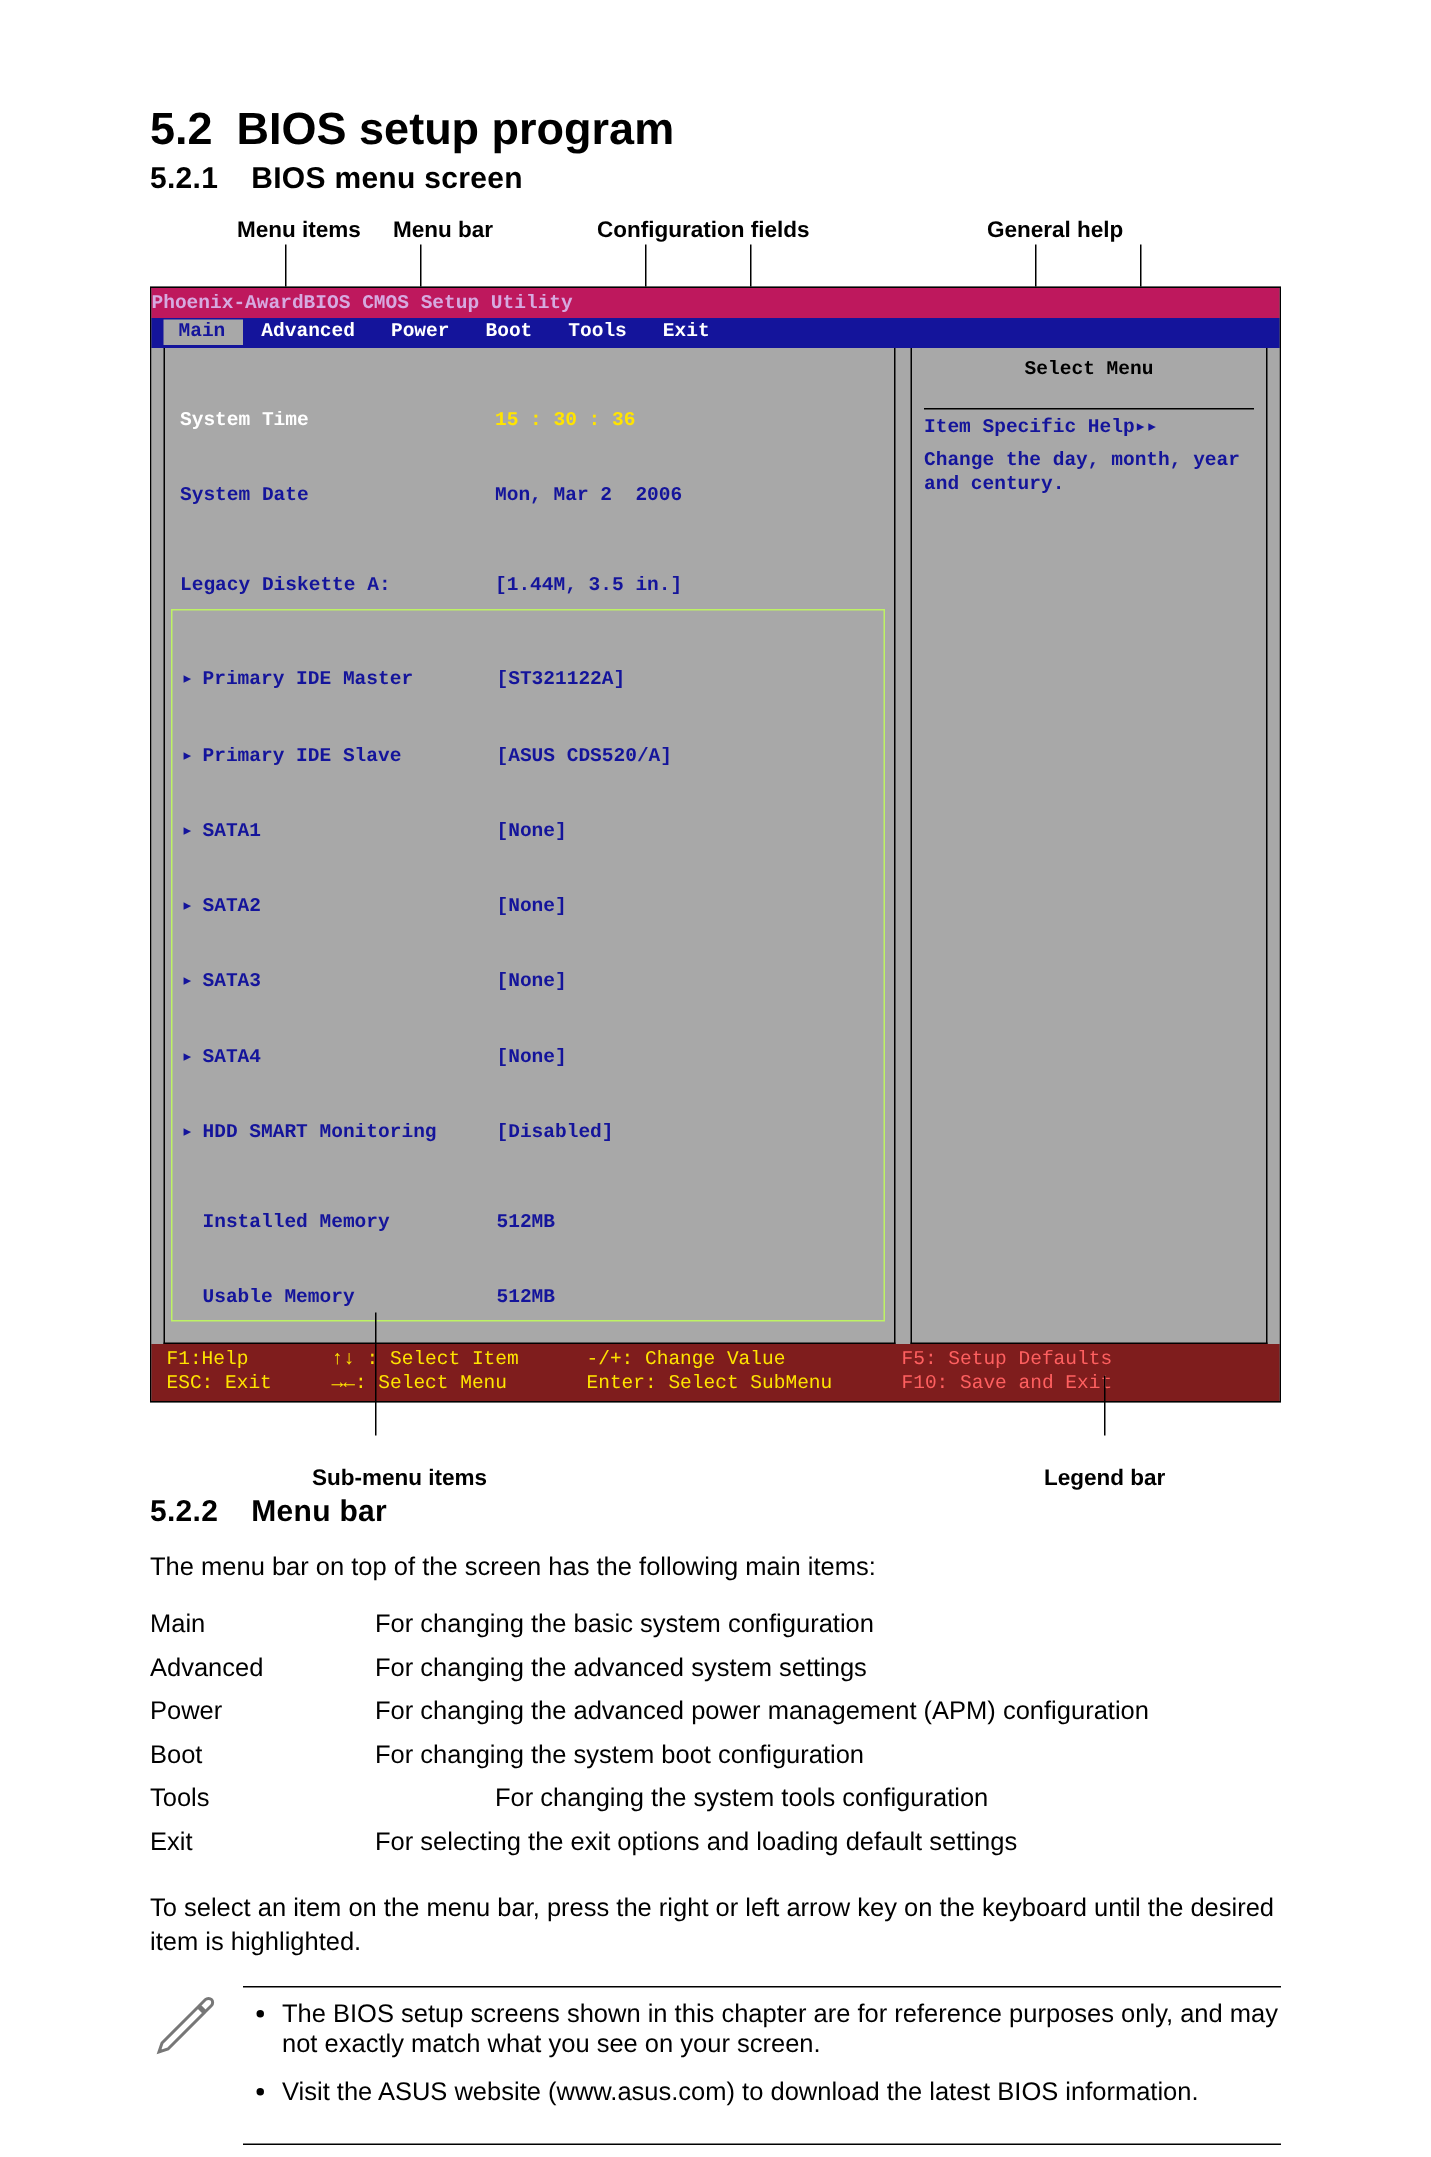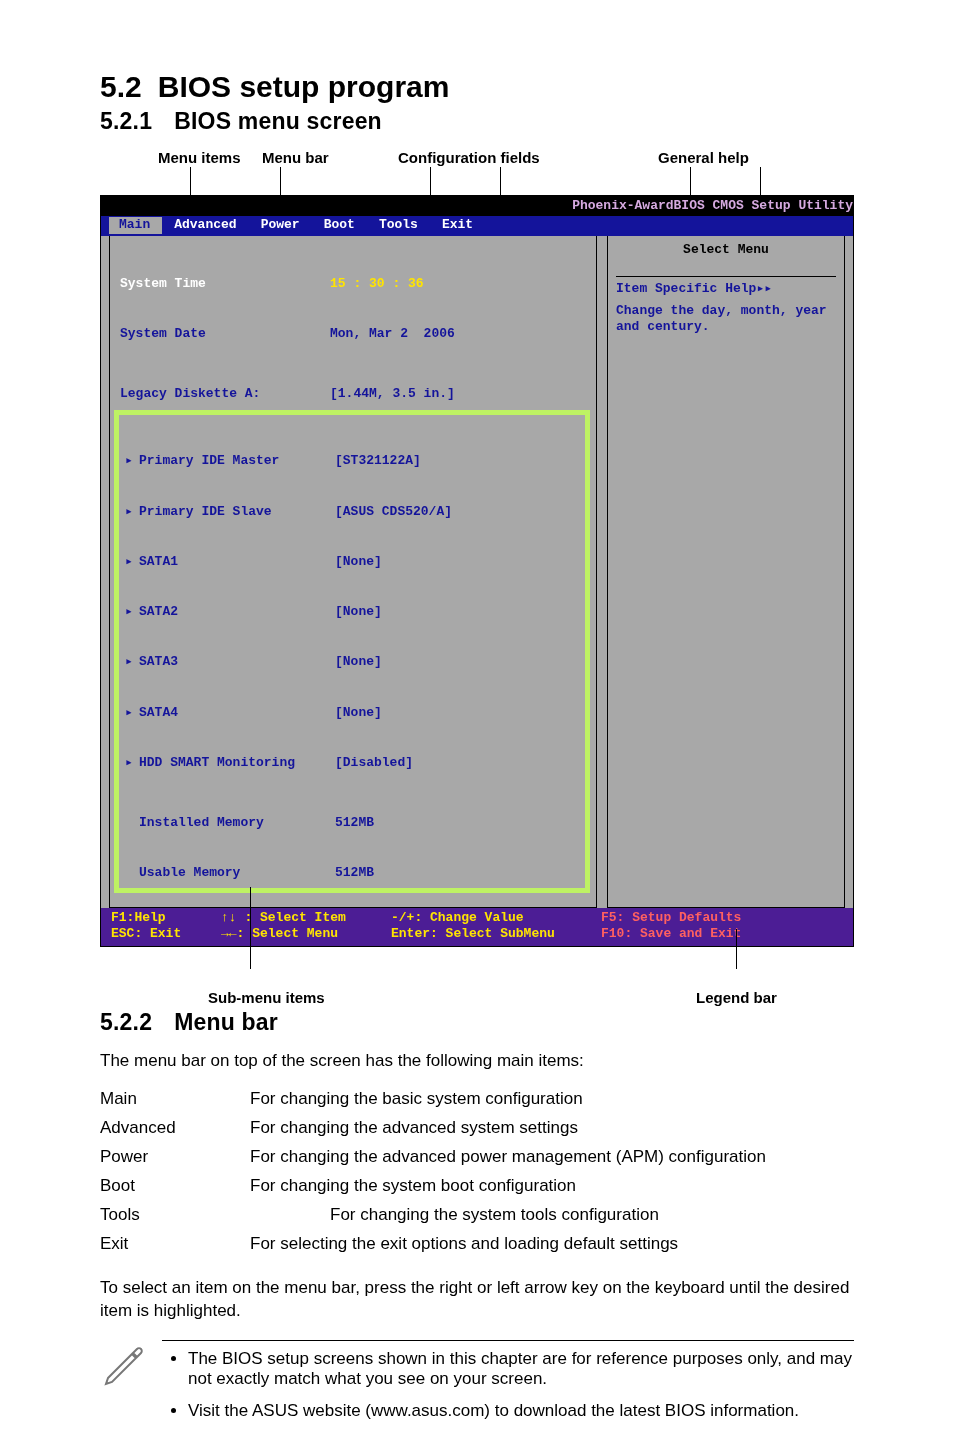--- a/index.html
+++ b/index.html
@@ -13,21 +13,21 @@
   .page {
     padding: 70px 100px 40px 100px;
   }
   h1.sec-title {
     font-size: 30px;
     font-weight: bold;
     margin: 0 0 4px 0;
   }
   h1.sec-title .num { margin-right: 16px; }
   h2.sub-title {
-    font-size: 23px;
+    font-size: 20px;
     font-weight: bold;
     margin: 0 0 14px 0;
     letter-spacing: 0.2px;
   }
   h2.sub-title .num { margin-right: 22px; }
 
   .annotations {
     position: relative;
     font-weight: bold;
     font-size: 15px;
@@ -40,23 +40,23 @@
   .bios-box {
     border: 1px solid #000;
     background: #a8a8a8;
     font-family: "Consolas","Menlo","Courier New",monospace;
     font-size: 13px;
     line-height: 1.25;
     position: relative;
     padding-bottom: 0;
   }
   .bios-title {
-    text-align: right;
+    text-align: left;
     color: #d6aae0;
-    background: #000000;
+    background: #be185d;
     font-weight: bold;
     padding: 2px 0;
     font-size: 13px;
   }
   .menu-bar {
     background: #14149b;
     color: #fff;
     padding: 1px 8px 2px 8px;
     font-weight: bold;
     display: flex;
@@ -82,41 +82,41 @@
     background: #a8a8a8;
   }
   .left-pane .row { display:flex;margin-top:34px; }
   .left-pane .row .label { width: 210px; white-space: pre; }
   .left-pane .row .val { flex:1; white-space: pre; text-align: left; }
   .left-pane .row.sel { color: #fff; }
   .left-pane .row.sel .val { color:#ffe400; }
   .left-pane .arrow-col { display:inline-block; width:14px; }
 
   .sub-box {
-    border: 5px solid #bef264;
+    border: 1px solid #bef264;
     margin: 8px -4px 6px -6px;
     padding: 4px 16px 6px 6px;
   }
 
   .help-pane {
     width: 220px;
     border: 1px solid #000;
     border-top: none;
     padding: 6px 8px 8px 8px;
     color: #14149b;
     font-weight: bold;
     background: #a8a8a8;
   }
   .help-pane .smenu { color: #000000; text-align:center; margin-bottom:18px; }
   .help-inner { border:1px solid #000; border-left:none; border-right:none; border-bottom:none; padding-top:4px; }
 
   .legend-bar {
-    background: #4c1d95;
+    background: #7f1d1d;
     color: #fff;
-    font-weight: bold;
+    font-weight: normal;
     padding: 2px 10px 4px 10px;
     font-size: 13px;
     display:flex;
     line-height:1.25;
   }
   .legend-bar .col1 { width: 110px; }
   .legend-bar .col2 { width: 170px; }
   .legend-bar .col3 { width: 210px; }
   .legend-bar .col4 { flex:1; }
   .legend-bar .y { color:#ffe400; }

